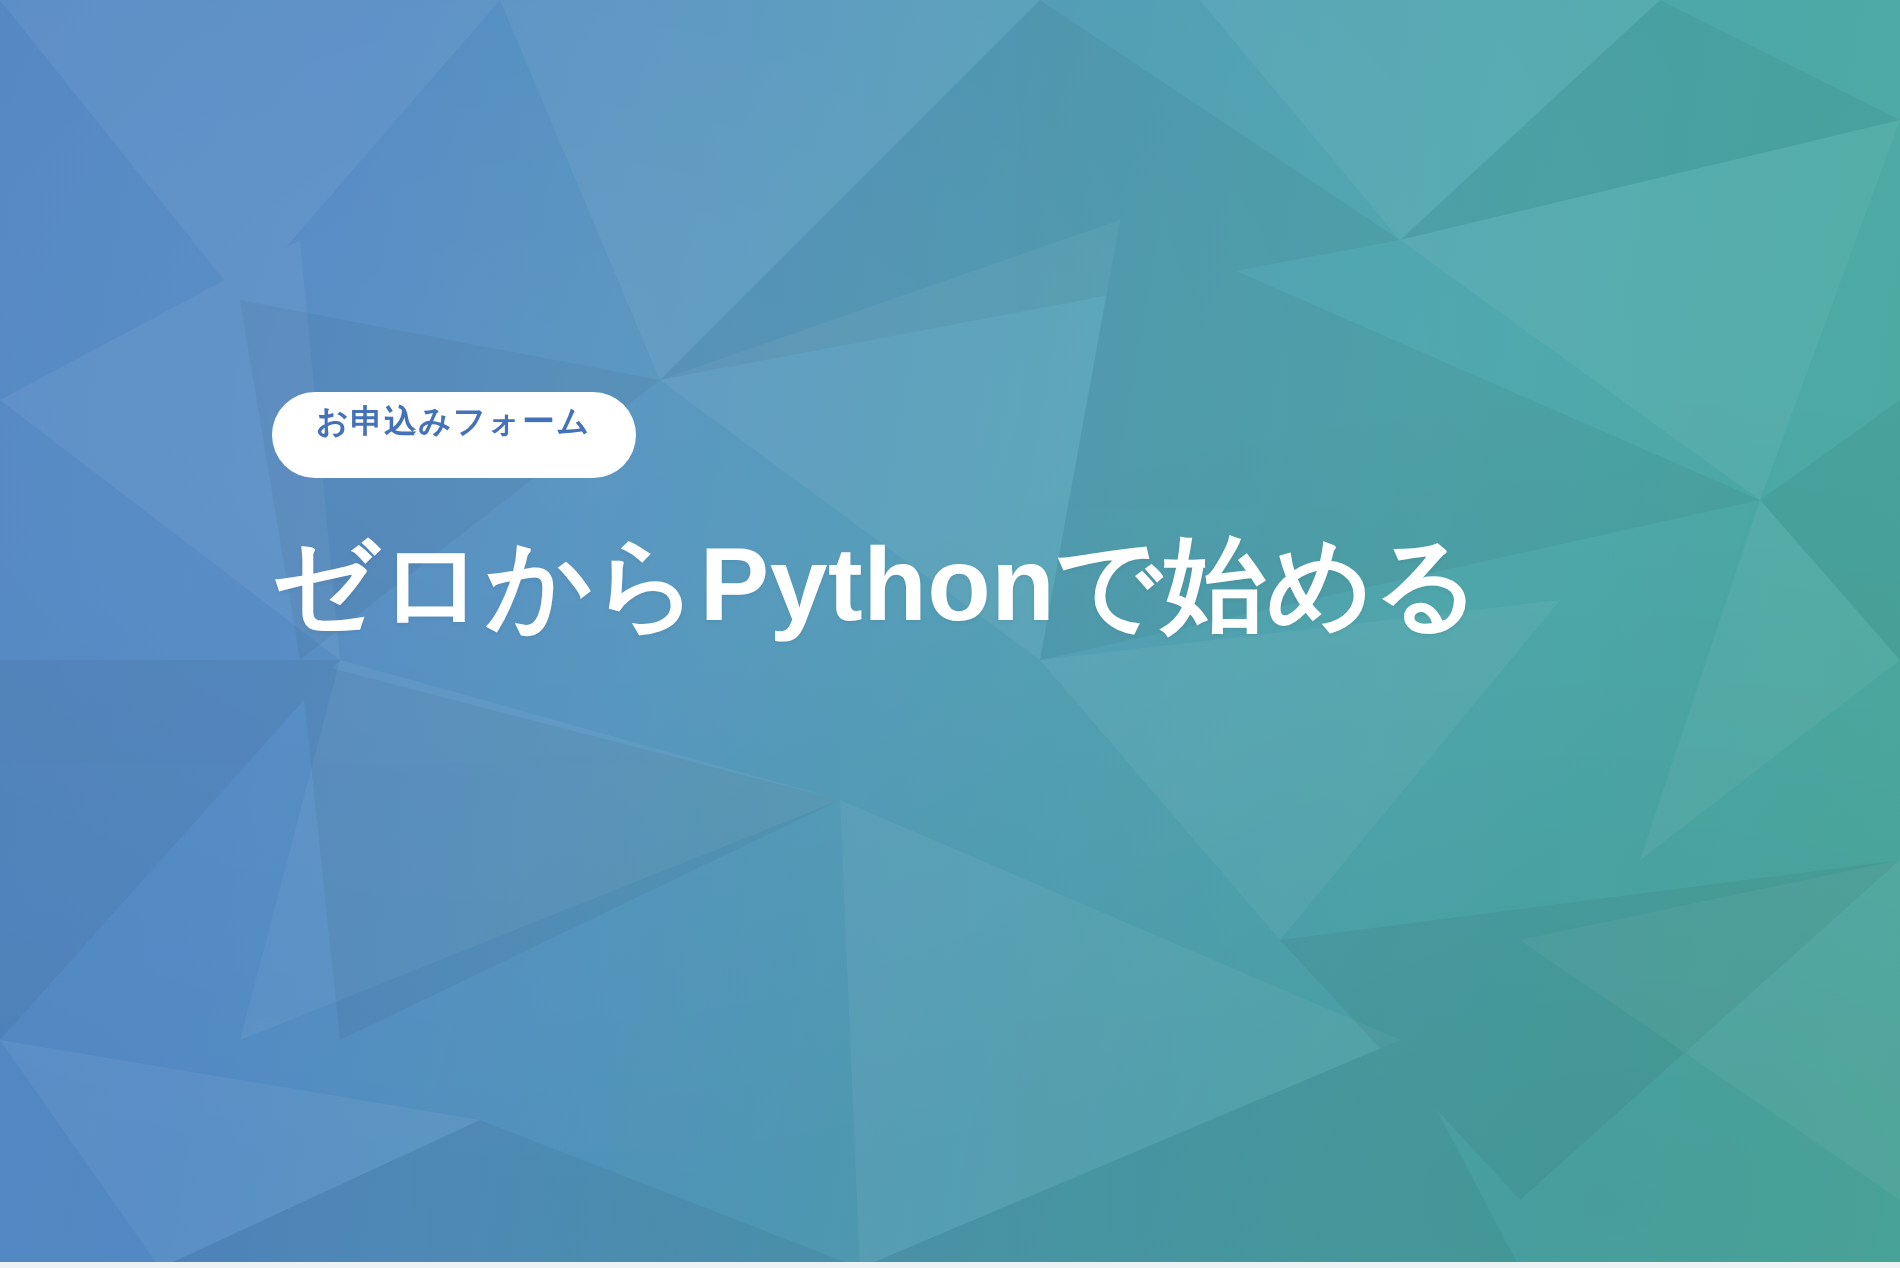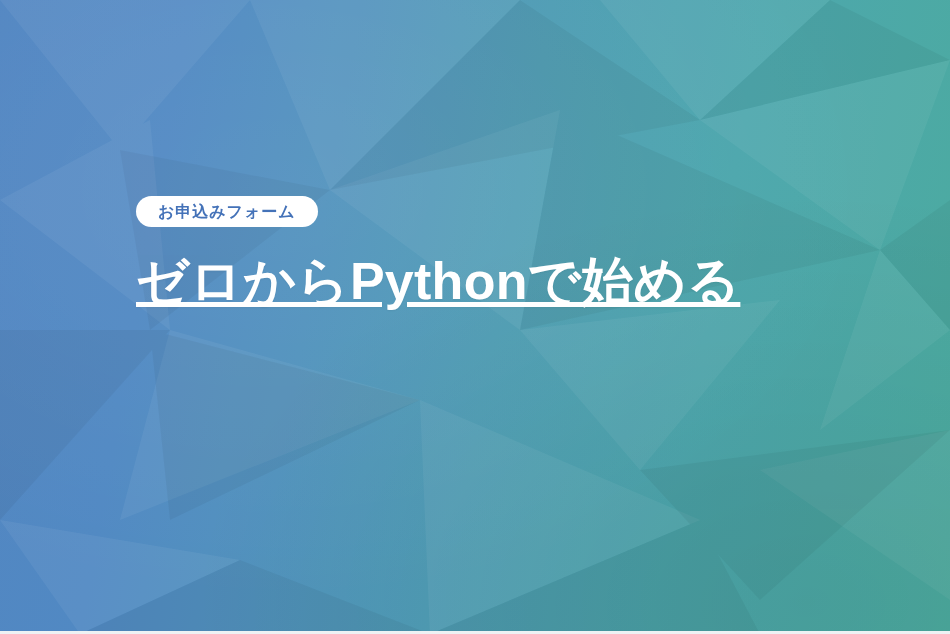--- a/index.html
+++ b/index.html
@@ -59,21 +59,21 @@
     left: 136px;
     top: 196px;
     right: 40px;
   }
 
   .badge {
     display: inline-block;
     background: #ffffff;
     color: #4472b8;
     border-radius: 999px;
-    padding: 8px 22px 7px;
+    padding: 8px 22px 19px;
     font-size: 16px;
     font-weight: 700;
     letter-spacing: 0.06em;
     line-height: 1;
     white-space: nowrap;
     box-shadow: 0 0 0 rgba(0,0,0,0);
   }
 
   .hero-title {
     margin: 18px 0 0 0;
@@ -81,21 +81,20 @@
     font-size: 52px;
     font-weight: 700;
     line-height: 1.42;
     letter-spacing: 0.005em;
     text-shadow: 0 1px 2px rgba(0,0,0,0.05);
   }
 
   .hero-title-line {
     display: block;
     white-space: nowrap;
-    text-decoration: underline;
   }
 
   .hero-bottom-strip {
     position: absolute;
     left: 0;
     right: 0;
     bottom: 0;
     height: 3px;
     background: #eef2f4;
   }

